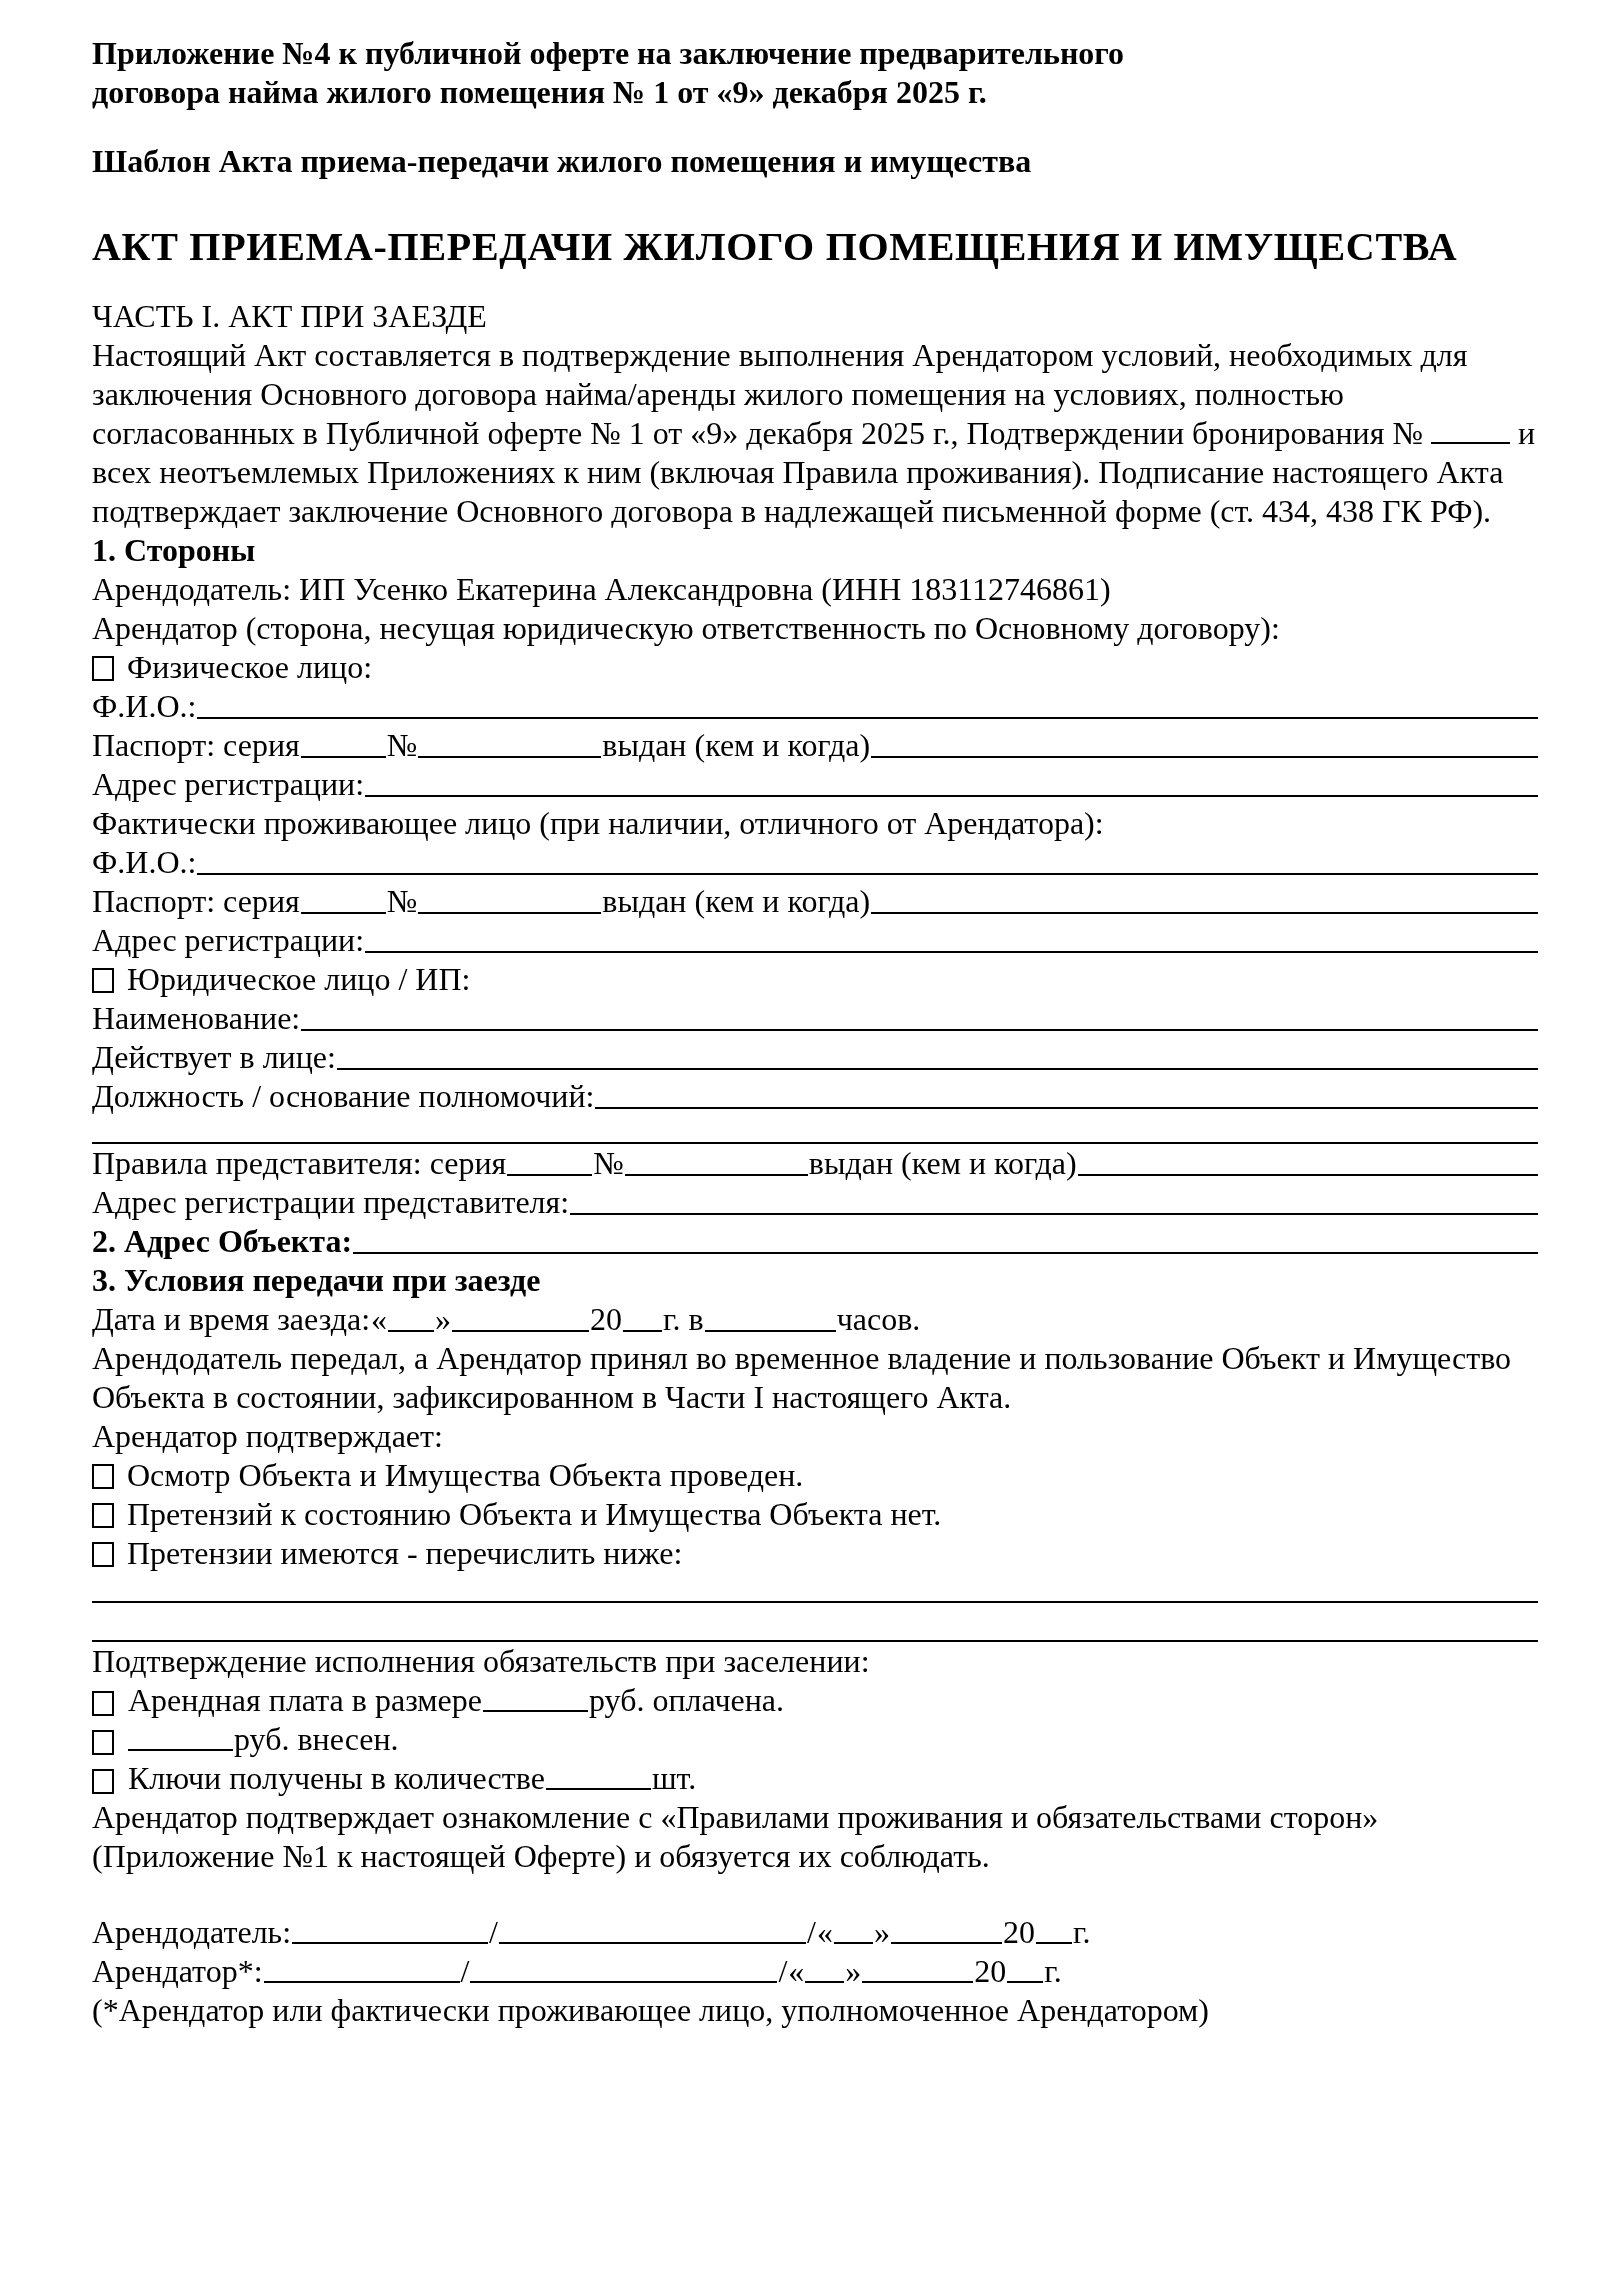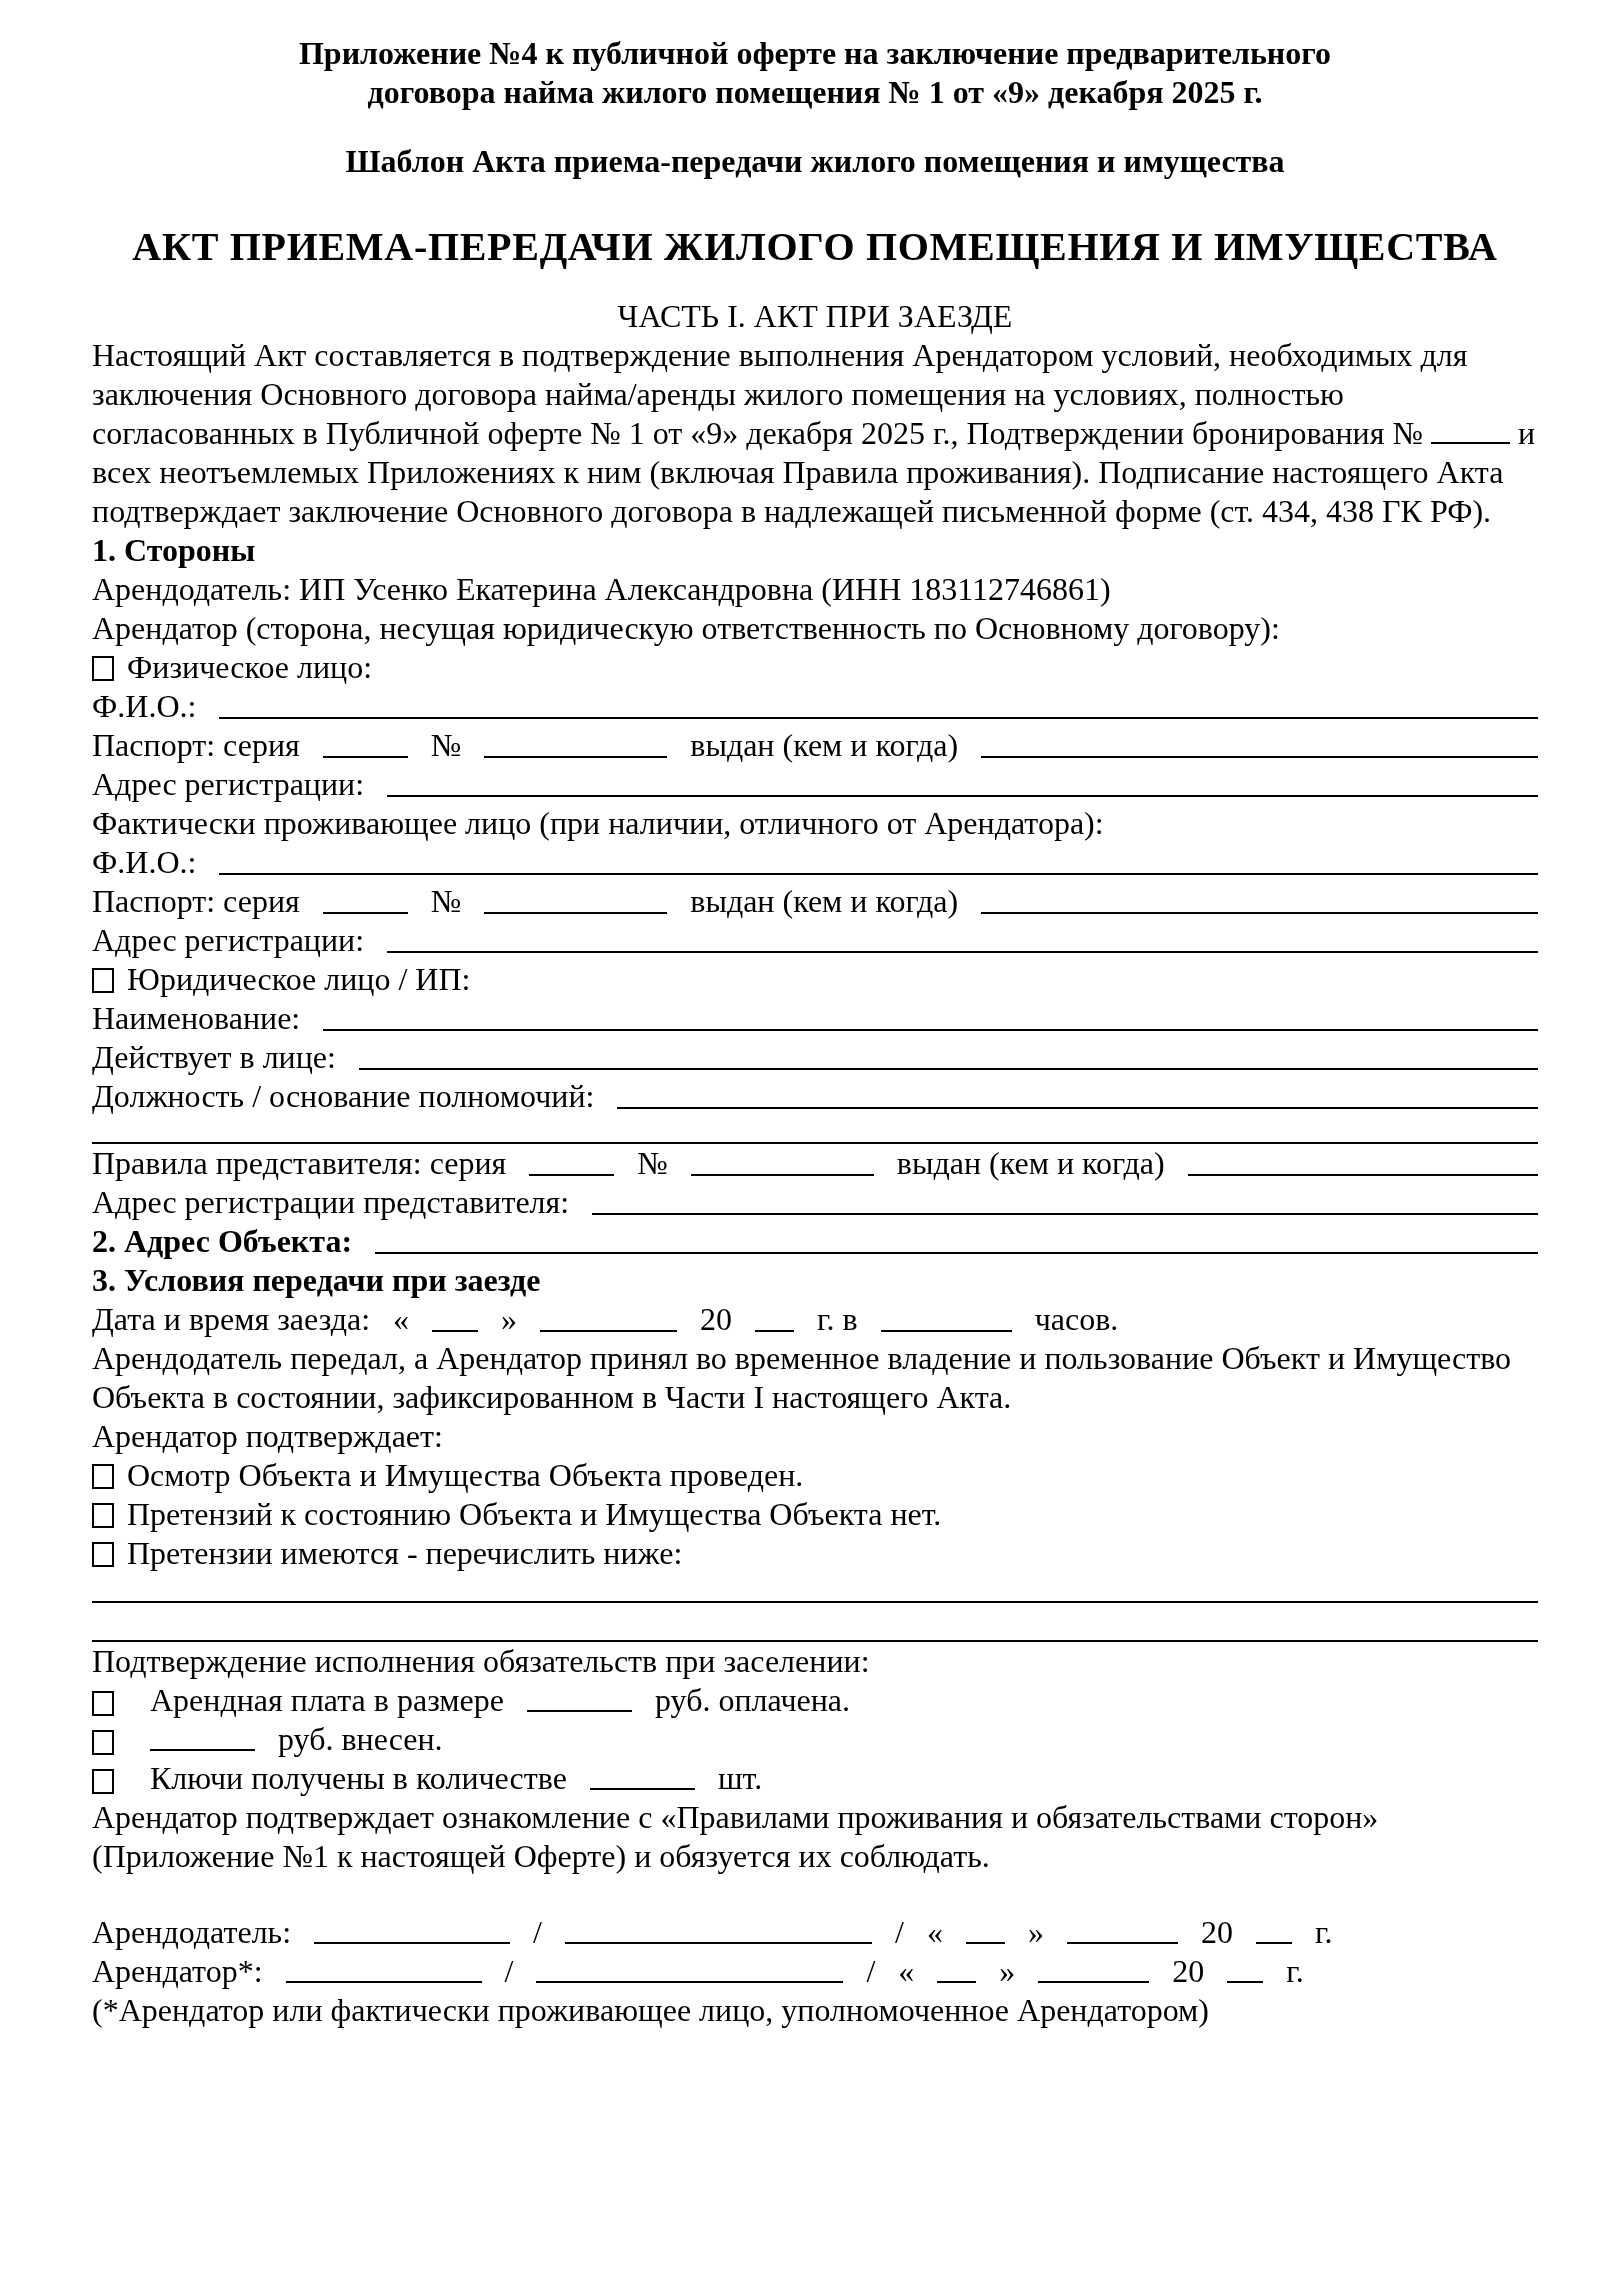--- a/index.html
+++ b/index.html
@@ -6,29 +6,29 @@
   html,body{margin:0;padding:0;background:#ffffff;}
   .page{
     width:1623px;height:2295px;box-sizing:border-box;
     padding:34px 85px 0 92px;
     background:#ffffff;color:#000000;
     font-family:"Liberation Serif","DejaVu Serif",serif;
     font-size:32px;line-height:39px;
     overflow:hidden;
   }
   p{margin:0;}
-  .center{text-align:center;}
+  .center{}
   .b{font-weight:bold;}
   .act-title{font-size:40px;line-height:43px;letter-spacing:0.7px;}
   .mt-template{margin-top:30px;}
   .mt-act{margin-top:44px;}
   .mt-part{margin-top:29px;}
 
   
-  .row{display:flex;align-items:center;column-gap:23px;}
+  .row{display:flex;align-items:center;column-gap:1px;}
   .row .t{white-space:nowrap;}
   .bl{border-bottom:2px solid #000;height:0;align-self:flex-end;margin-bottom:7.2px;}
   .fill{flex:1 1 auto;}
   .w55{width:36px;}.w60{width:39px;}.w70{width:46px;}.w130{width:85px;}
   .w160{width:105px;}.w170{width:111px;}.w200{width:131px;}.w210{width:137px;}
   .w280{width:183px;}.w300{width:196px;}.w470{width:307px;}
 
   
   .ibl{display:inline-block;width:79px;height:25px;border-bottom:2px solid #000;}
 

